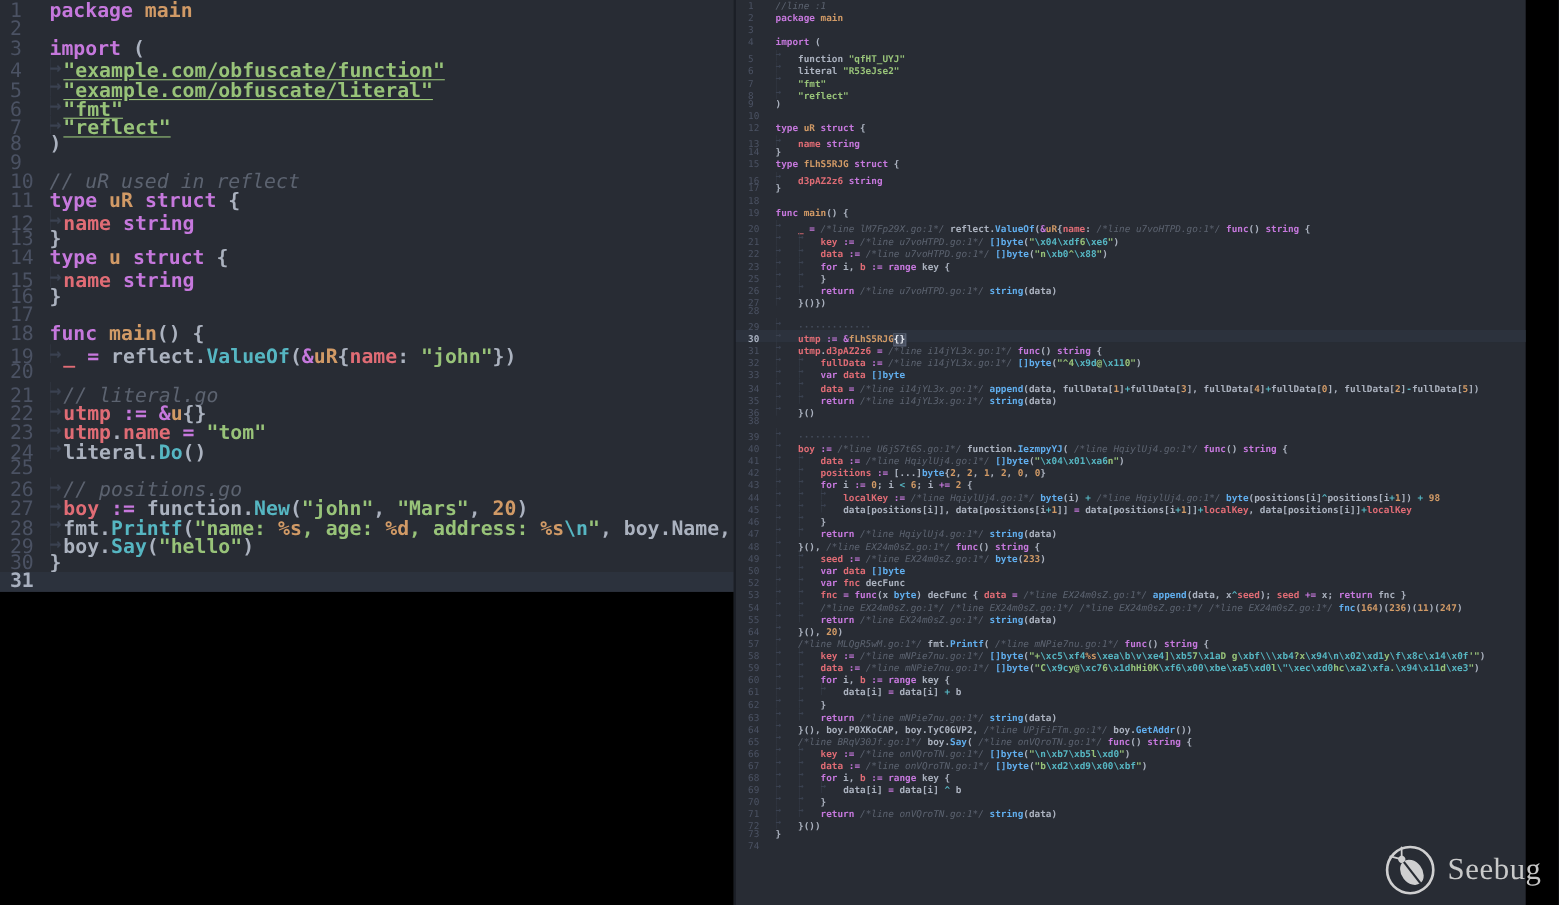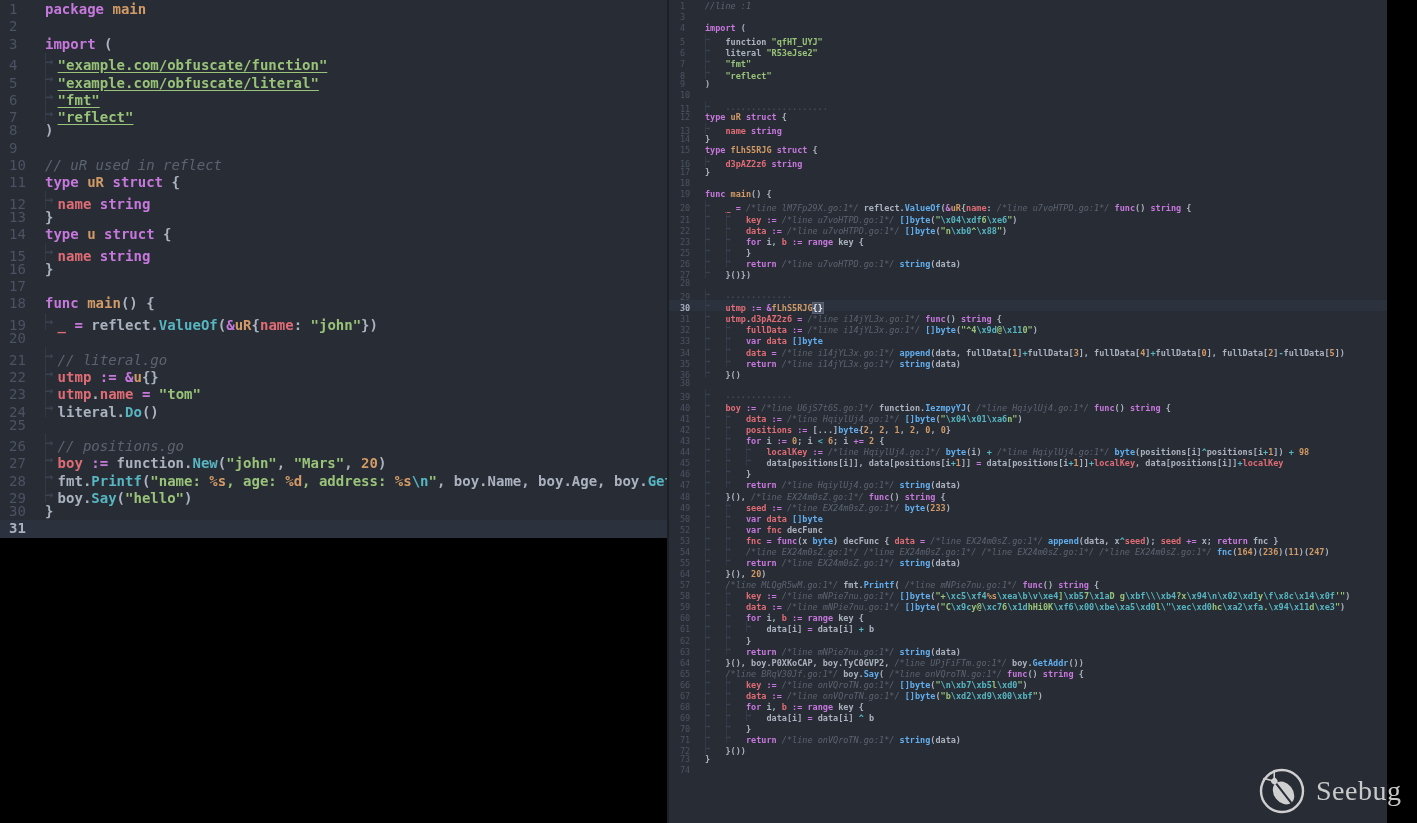--- a/index.html
+++ b/index.html
@@ -3,21 +3,21 @@
 <meta charset="utf-8">
 <style>
   html,body{margin:0;padding:0;}
   body{
     width:1417px;height:823px;background:#000;overflow:hidden;position:relative;
     font-family:"DejaVu Sans Mono","Liberation Mono",monospace;
   }
   .panel{position:absolute;top:0;background:var(--bg);box-sizing:border-box;}
   #left-panel{
     left:0;width:747px;height:538px;
-    font-size:14px;line-height:17.32px;font-weight:bold;padding-top:1px;
+    font-size:18px;line-height:17.32px;font-weight:bold;padding-top:1px;
   }
   #right-panel{
     left:667px;width:720px;height:823px;
     font-size:8.5px;line-height:11.08px;font-weight:bold;padding-top:1px;
     border-left:2px solid var(--divider);
   }
   .cl{white-space:pre;position:relative;}
   #left-panel .cl{height:17.32px;}
   #right-panel .cl{height:11.08px;}
   .cl.hl{background:var(--hl);}
@@ -79,29 +79,29 @@
     <div class="cl"><span class="ln">25</span><span></span></div>
     <div class="cl"><span class="ln">26</span><span><span class="ind">→</span><span class="tk-c">// positions.go</span></span></div>
     <div class="cl"><span class="ln">27</span><span><span class="ind">→</span><span class="tk-v">boy</span><span class="tk-d"> </span><span class="tk-k">:=</span><span class="tk-d"> function.</span><span class="tk-y">New</span><span class="tk-d">(</span><span class="tk-s">"john"</span><span class="tk-d">, </span><span class="tk-s">"Mars"</span><span class="tk-d">, </span><span class="tk-t">20</span><span class="tk-d">)</span></span></div>
     <div class="cl"><span class="ln">28</span><span><span class="ind">→</span><span class="tk-d">fmt.</span><span class="tk-y">Printf</span><span class="tk-d">(</span><span class="tk-s">"name: </span><span class="tk-t">%s</span><span class="tk-s">, age: </span><span class="tk-t">%d</span><span class="tk-s">, address: </span><span class="tk-t">%s</span><span class="tk-y">\n</span><span class="tk-s">"</span><span class="tk-d">, boy.Name, boy.Age, boy.</span><span class="tk-y">GetAddr</span><span class="tk-d">())</span></span></div>
     <div class="cl"><span class="ln">29</span><span><span class="ind">→</span><span class="tk-d">boy.</span><span class="tk-y">Say</span><span class="tk-d">(</span><span class="tk-s">"hello"</span><span class="tk-d">)</span></span></div>
     <div class="cl"><span class="ln">30</span><span><span class="tk-d">}</span></span></div>
     <div class="cl hl"><span class="ln">31</span><span></span></div>
   </div>
 <div id="right-panel" class="panel">
     <div class="cl"><span class="ln">1</span><span><span class="tk-c">//line :1</span></span></div>
+    <div class="cl"><span class="ln">2</span><span><span class="tk-k">package</span><span class="tk-d"> </span><span class="tk-t">main</span></span></div>
     <div class="cl"><span class="ln">3</span><span></span></div>
     <div class="cl"><span class="ln">4</span><span><span class="tk-k">import</span><span class="tk-d"> (</span></span></div>
     <div class="cl"><span class="ln">5</span><span><span class="ind">→</span><span class="tk-d">function </span><span class="tk-s">"qfHT_UYJ"</span></span></div>
     <div class="cl"><span class="ln">6</span><span><span class="ind">→</span><span class="tk-d">literal </span><span class="tk-s">"R53eJse2"</span></span></div>
     <div class="cl"><span class="ln">7</span><span><span class="ind">→</span><span class="tk-s">"fmt"</span></span></div>
     <div class="cl"><span class="ln">8</span><span><span class="ind">→</span><span class="tk-s">"reflect"</span></span></div>
     <div class="cl"><span class="ln">9</span><span><span class="tk-d">)</span></span></div>
     <div class="cl"><span class="ln">10</span><span></span></div>
-    <div class="cl"><span class="ln">11</span><span><span class="ind">→</span><span class="tk-g">····················</span></span></div>
     <div class="cl"><span class="ln">12</span><span><span class="tk-k">type</span><span class="tk-d"> </span><span class="tk-t">uR</span><span class="tk-d"> </span><span class="tk-k">struct</span><span class="tk-d"> {</span></span></div>
     <div class="cl"><span class="ln">13</span><span><span class="ind">→</span><span class="tk-v">name</span><span class="tk-d"> </span><span class="tk-k">string</span></span></div>
     <div class="cl"><span class="ln">14</span><span><span class="tk-d">}</span></span></div>
     <div class="cl"><span class="ln">15</span><span><span class="tk-k">type</span><span class="tk-d"> </span><span class="tk-t">fLhS5RJG</span><span class="tk-d"> </span><span class="tk-k">struct</span><span class="tk-d"> {</span></span></div>
     <div class="cl"><span class="ln">16</span><span><span class="ind">→</span><span class="tk-v">d3pAZ2z6</span><span class="tk-d"> </span><span class="tk-k">string</span></span></div>
     <div class="cl"><span class="ln">17</span><span><span class="tk-d">}</span></span></div>
     <div class="cl"><span class="ln">18</span><span></span></div>
     <div class="cl"><span class="ln">19</span><span><span class="tk-k">func</span><span class="tk-d"> </span><span class="tk-t">main</span><span class="tk-d">() {</span></span></div>
     <div class="cl"><span class="ln">20</span><span><span class="ind">→</span><span class="tk-v">_</span><span class="tk-d"> </span><span class="tk-k">=</span><span class="tk-d"> </span><span class="tk-c">/*line lM7Fp29X.go:1*/</span><span class="tk-d"> reflect.</span><span class="tk-f">ValueOf</span><span class="tk-d">(</span><span class="tk-k">&amp;</span><span class="tk-t">uR</span><span class="tk-d">{</span><span class="tk-v">name</span><span class="tk-d">: </span><span class="tk-c">/*line u7voHTPD.go:1*/</span><span class="tk-d"> </span><span class="tk-k">func</span><span class="tk-d">() </span><span class="tk-k">string</span><span class="tk-d"> {</span></span></div>
     <div class="cl"><span class="ln">21</span><span><span class="ind">→</span><span class="ind">→</span><span class="tk-v">key</span><span class="tk-d"> </span><span class="tk-k">:=</span><span class="tk-d"> </span><span class="tk-c">/*line u7voHTPD.go:1*/</span><span class="tk-d"> </span><span class="tk-f">[]byte</span><span class="tk-d">(</span><span class="tk-s">"</span><span class="tk-e">\x04</span><span class="tk-e">\xdf</span><span class="tk-s">6</span><span class="tk-e">\xe6</span><span class="tk-s">"</span><span class="tk-d">)</span></span></div>

